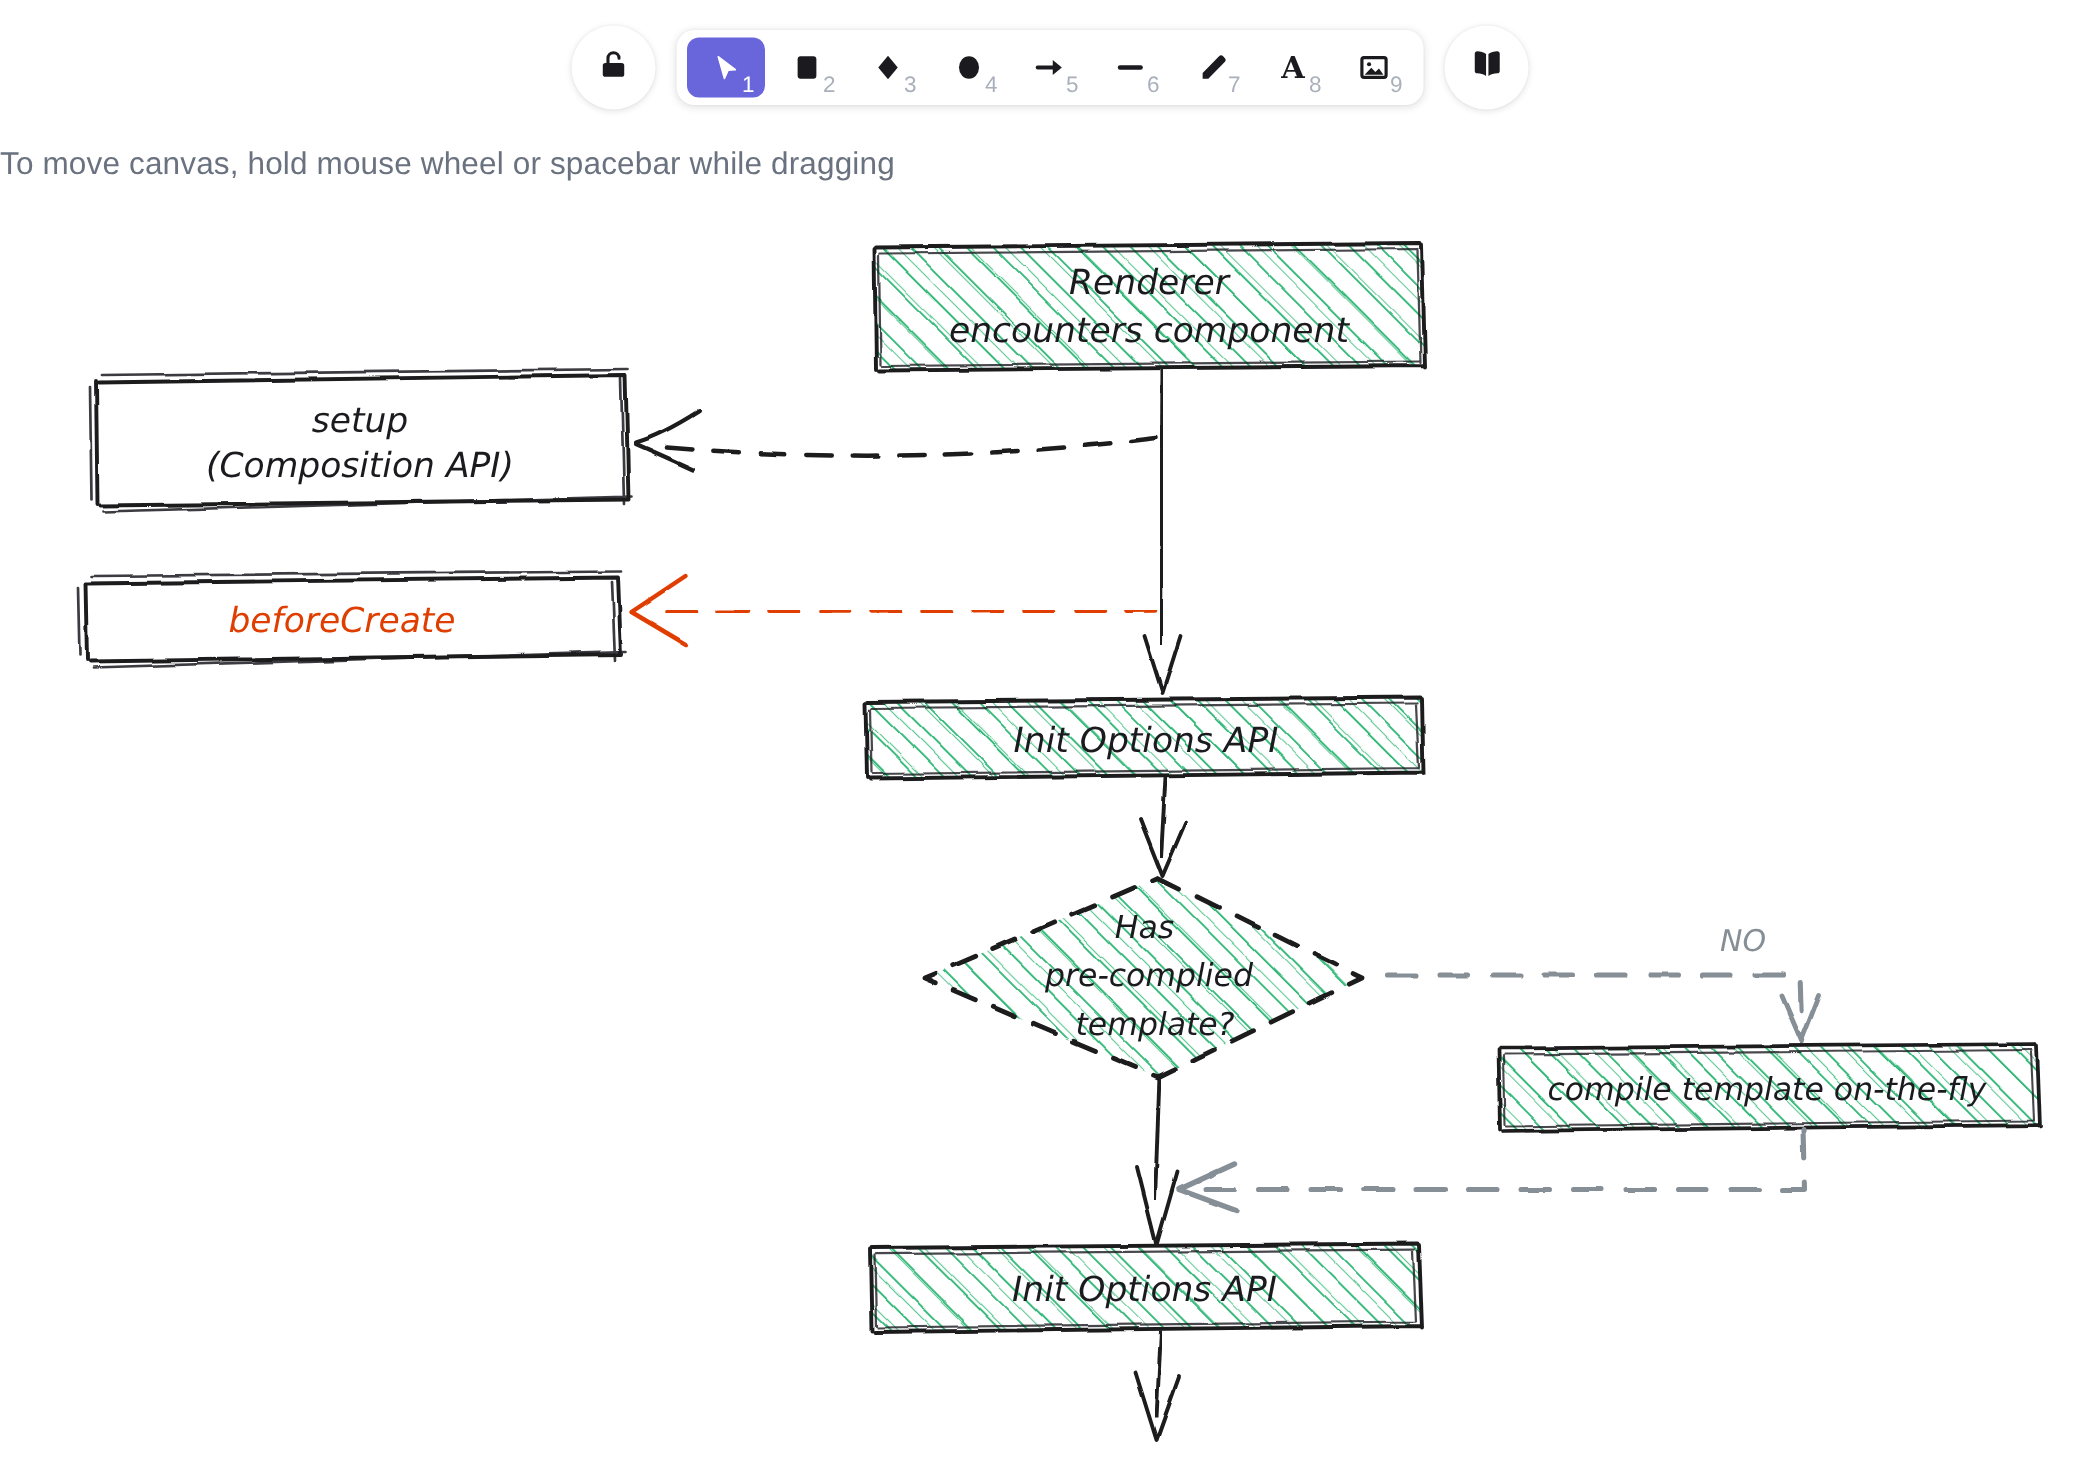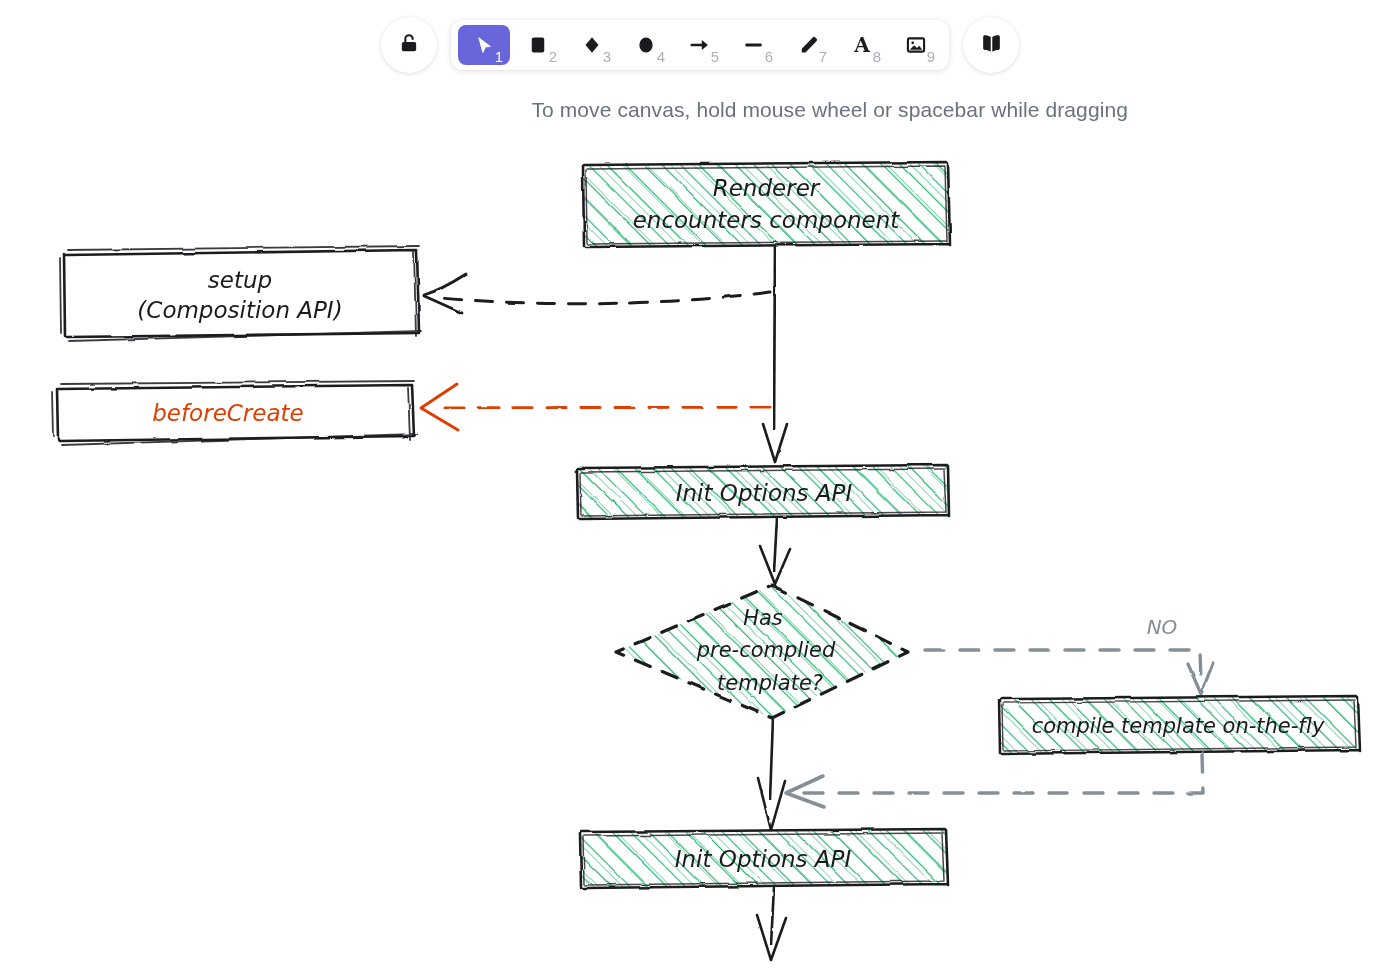--- a/index.html
+++ b/index.html
@@ -39,21 +39,21 @@
   .tool .num{
     position:absolute;right:7px;bottom:1px;
     font-size:15px;line-height:1;color:#aab0bb;
     font-family:"Liberation Sans",sans-serif;
   }
   .tool.active .num{color:#ffffff;}
   .tool svg{display:block;}
 
   #hint{
     position:absolute;top:98px;left:0;width:1128px;
-    text-align:right;
+    text-align:left;
     font-size:21px;color:#6a7280;
     font-family:"Liberation Sans",sans-serif;
     letter-spacing:.1px;
   }
 
   
   #canvas{position:absolute;left:0;top:0;width:1400px;height:810px;}
   #canvas svg{position:absolute;left:0;top:0;}
 
   .hand-label{

